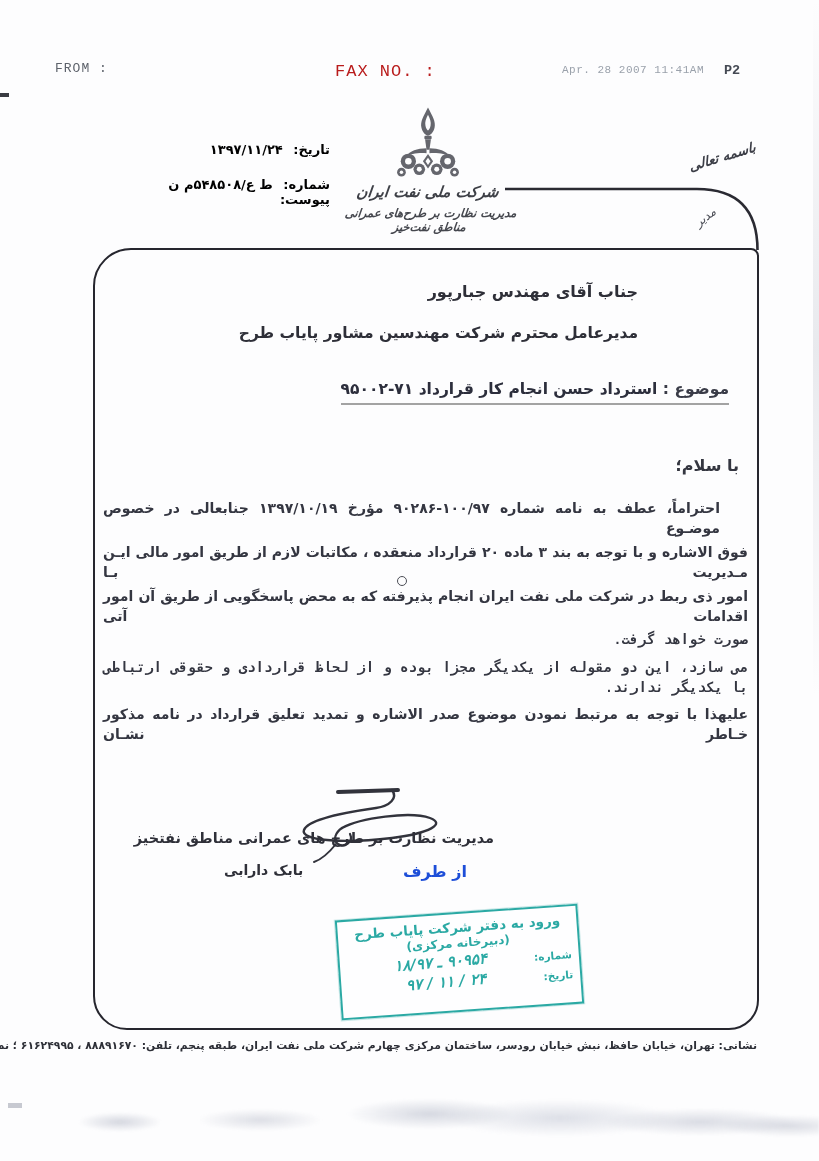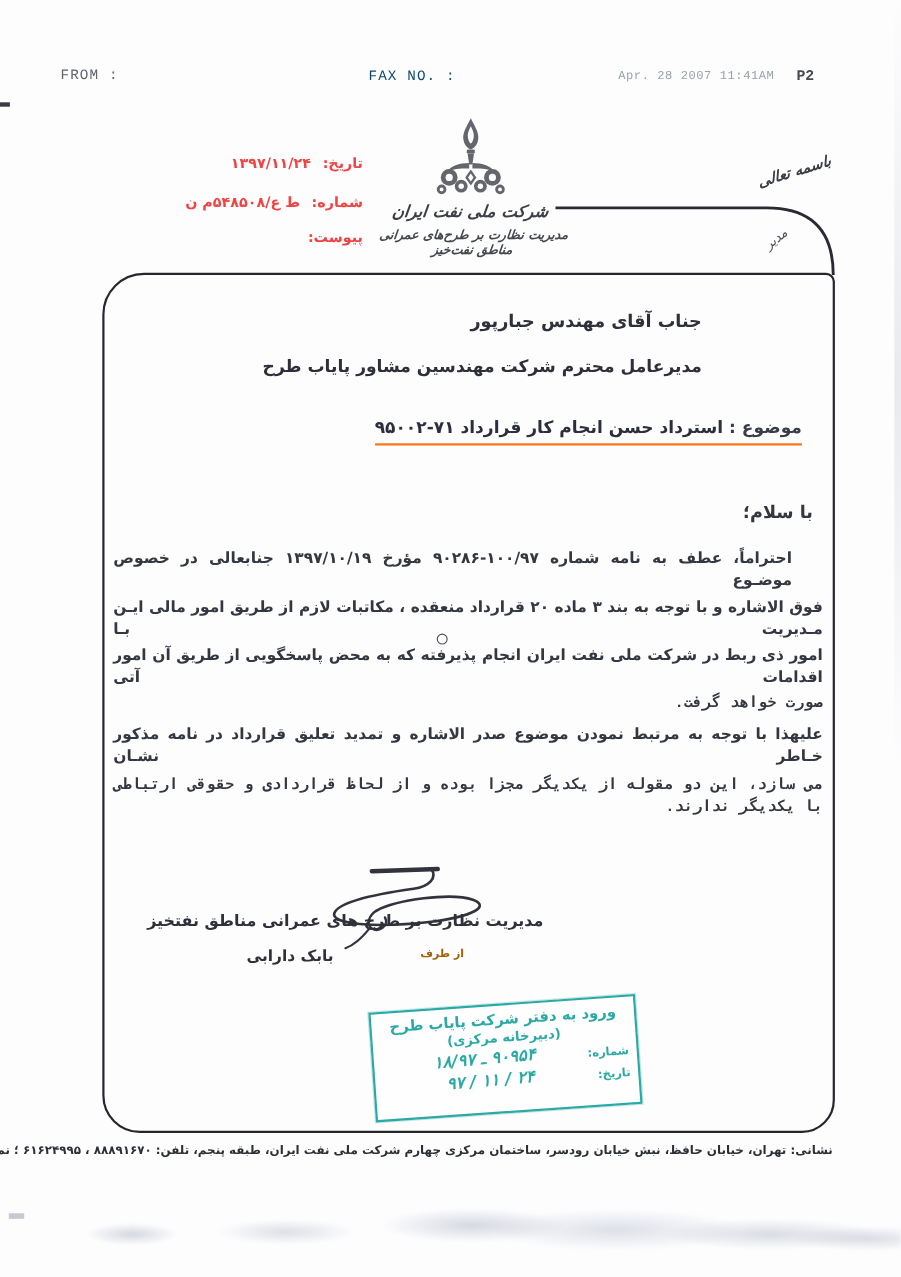--- a/index.html
+++ b/index.html
@@ -7,78 +7,78 @@
   body {
     font-family:"DejaVu Sans","Liberation Sans",sans-serif;
     background:#ffffff; overflow:hidden; position:relative;
   }
   .page { position:absolute; inset:0; background:#fdfdfe; }
 
   
   .fax-header { position:absolute; top:55px; left:0; width:100%; height:30px;
     font-family:"Liberation Mono","DejaVu Sans Mono",monospace; }
   .fax-from  { position:absolute; left:55px;  top:6px;  font-size:13px; color:#5d626b; letter-spacing:1px; }
-  .fax-no    { position:absolute; left:335px; top:7px;  font-size:13px; color:#0c4a6e; letter-spacing:1px; }
+  .fax-no    { position:absolute; left:335px; top:7px;  font-size:17px; color:#b91c1c; letter-spacing:1px; }
   .fax-time  { position:absolute; left:562px; top:9px;  font-size:11px; color:#9aa1ab; letter-spacing:.5px; }
   .fax-page  { position:absolute; left:712px; top:8px;  font-size:13.5px; color:#454a54; font-weight:700;padding-left:12px; }
 
   
   .logo { position:absolute; left:383px; top:106px; }
   .brand-script { position:absolute; left:345px; top:183px; width:165px; text-align:center;
     font-size:15px; font-weight:700; font-style:italic; color:#3e4047; transform:skewX(-6deg);
     letter-spacing:-.5px; }
   .dept-script { position:absolute; left:330px; top:206px; width:200px; text-align:center;
     font-size:11.5px; font-weight:700; font-style:italic; color:#45474e; transform:skewX(-6deg);
     letter-spacing:-.3px; }
   .bismillah { position:absolute; left:688px; top:148px; width:70px; font-size:13.5px;
     font-weight:700; font-style:italic; color:#3c3e47; transform:rotate(-17deg) skewX(-8deg);
     white-space:nowrap; }
   .modir-note { position:absolute; left:694px; top:210px; font-size:12px; font-style:italic;
     color:#4a4c55; transform:rotate(-38deg); }
 
   .meta { position:absolute; right:489px; top:142px; width:200px; direction:rtl; text-align:right;
-    color:#ef4444; }
+    color:#000000; }
   .meta-row { font-size:13px; font-weight:700; white-space:nowrap; }
   .meta-row.r1 { margin-bottom:20px; }
-  .meta-row.r2 { margin-bottom:17px; }
+  .meta-row.r2 { }
   .meta-label { margin-left:6px; }
 
   
   .ghost-border { position:absolute; left:0; top:0; pointer-events:none; }
   .letter-box { position:absolute; left:93px; top:248px; width:666px; height:782px;
     border:2.5px solid #26262e;
     border-radius:38px 8px 30px 34px; background:transparent; }
 
   
   .rtl { direction:rtl; }
   .recipient-1 { position:absolute; right:181px; top:282px; font-size:16px; font-weight:700;
     color:#2e2f38; white-space:nowrap;margin-left:24px; }
   .recipient-2 { position:absolute; right:181px; top:324px; font-size:15.5px; font-weight:700;
     color:#2e2f38; white-space:nowrap;text-align:right; }
   .subject-line { position:absolute; right:90px; top:380px; font-size:15.5px; font-weight:700;
-    color:#2c2e3c; white-space:nowrap; border-bottom:2px solid #f97316; padding-bottom:5px; }
+    color:#2c2e3c; white-space:nowrap; border-bottom:2px solid #a3a3a3; padding-bottom:5px; }
   .subject-line .subject-label { font-weight:600; color:#3a3c48; }
   .salutation { position:absolute; right:80px; top:456px; font-size:16px; font-weight:600; color:#34364०; color:#343640; }
 
   .para { position:absolute; right:71px; width:645px; direction:rtl; color:#343641;
     font-size:14px; font-weight:600; }
   .para-1 { top:498px; }
   .para-2 { top:658px; }
   .p-line { height:44px; line-height:20px; text-align:justify; text-align-last:justify; }
   .para-2 .p-line { height:46px; }
   .p-line.indent { padding-right:28px; }
   .p-line.last { text-align-last:right;font-family:Liberation Mono, monospace; }
   .hand-circle { position:absolute; left:397px; top:576px; width:10px; height:10px;
     border:1.6px solid #4c4e57; border-radius:50%; }
 
   
   .sig-org { position:absolute; left:144px; top:830px; width:350px; text-align:left;
     direction:rtl; font-size:14.5px; font-weight:700; color:#2f3039; white-space:nowrap; }
-  .sig-from { position:absolute; left:382px; top:862px; font-size:10px; font-weight:700;
-    color:#a16207; direction:rtl; }
+  .sig-from { position:absolute; left:403px; top:862px; font-size:16px; font-weight:700;
+    color:#1d4ed8; direction:rtl; }
   .sig-name { position:absolute; left:224px; top:862px; font-size:14px; font-weight:700;
     color:#2f3039; direction:rtl; }
   .scribble { position:absolute; left:280px; top:778px; pointer-events:none; }
 
   
   .stamp { position:absolute; left:338px; top:912px; width:243px; height:100px;
     border:2.5px solid #2ba9a4; transform:rotate(-4deg); color:#2ba9a4;
     direction:rtl; text-align:center; padding-top:5px;
     box-shadow:0 0 0 1px rgba(43,169,164,.25); background:rgba(255,255,255,.55); }
   .stamp-l1 { font-size:13.5px; font-weight:700; letter-spacing:-.3px; }
@@ -185,22 +185,22 @@
 
   <div class="para para-1">
     <div class="p-line indent">احتراماً، عطف به نامه شماره ۱۰۰/۹۷-۹۰۲۸۶ مؤرخ ۱۳۹۷/۱۰/۱۹ جنابعالی در خصوص موضـوع</div>
     <div class="p-line">فوق الاشاره و با توجه به بند ۳ ماده ۲۰ قرارداد منعقده ، مکاتبات لازم از طریق امور مالی ایـن مـدیریت بـا</div>
     <div class="p-line">امور ذی ربط در شرکت ملی نفت ایران انجام پذیرفته که به محض پاسخگویی از طریق آن امور اقدامات آتی</div>
     <div class="p-line last">صورت خواهد گرفت.</div>
   </div>
   <div class="hand-circle"></div>
 
   <div class="para para-2">
+    <div class="p-line last">می سازد، این  دو مقوله از یکدیگر مجزا بوده و از لحاظ قراردادی و حقوقی ارتباطی با یکدیگر ندارند.</div>
     <div class="p-line">علیهذا با توجه به مرتبط نمودن موضوع صدر الاشاره و تمدید تعلیق قرارداد در نامه مذکور خـاطر نشـان</div>
-    <div class="p-line last">می سازد، این  دو مقوله از یکدیگر مجزا بوده و از لحاظ قراردادی و حقوقی ارتباطی با یکدیگر ندارند.</div>
   </div>
 
   <svg class="scribble" width="210" height="90">
     <g fill="none" stroke="#32333c" stroke-linecap="round">
       <path d="M58,14 L118,12" stroke-width="4"></path>
       <path d="M112,12 C118,20 110,28 96,30 C60,35 28,42 24,52 C20,62 60,66 112,60 C150,55 166,46 150,40 C130,33 80,40 62,50" stroke-width="2.4"></path>
       <path d="M62,50 C56,54 52,62 58,66 C64,70 74,64 70,56" stroke-width="2.2"></path>
       <path d="M56,66 C48,76 40,82 34,84" stroke-width="2"></path>
     </g>
   </svg>

